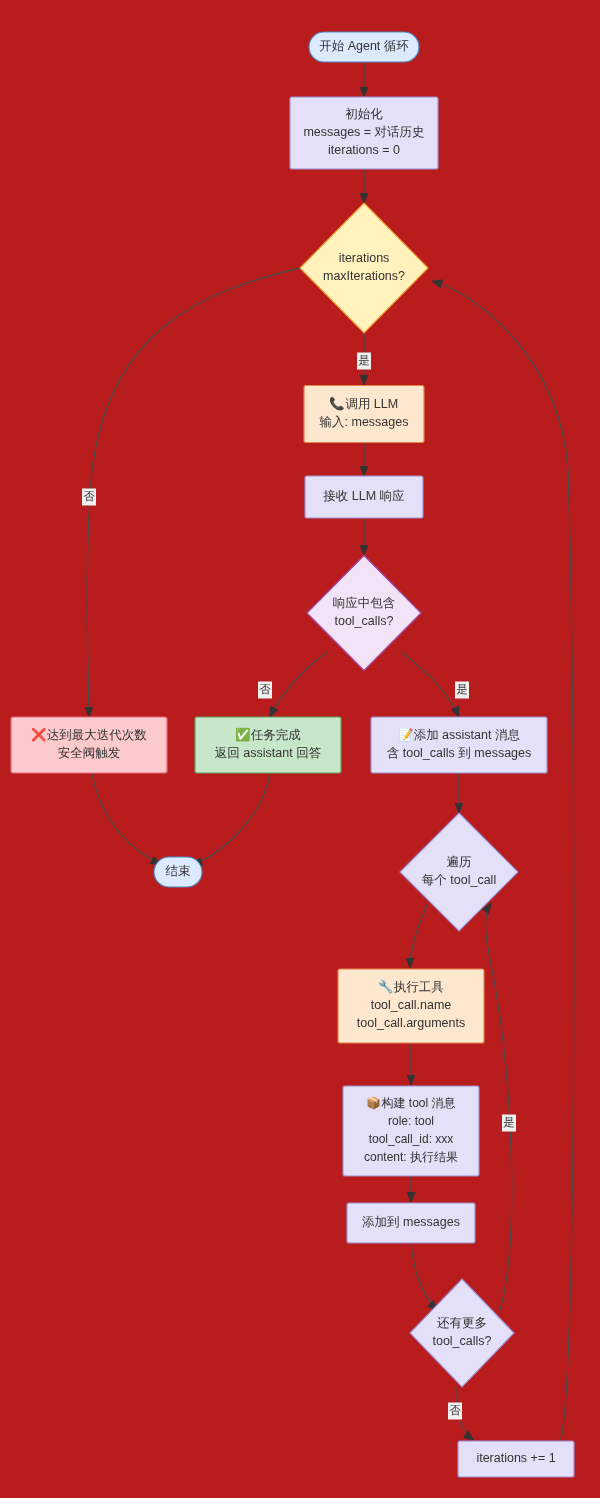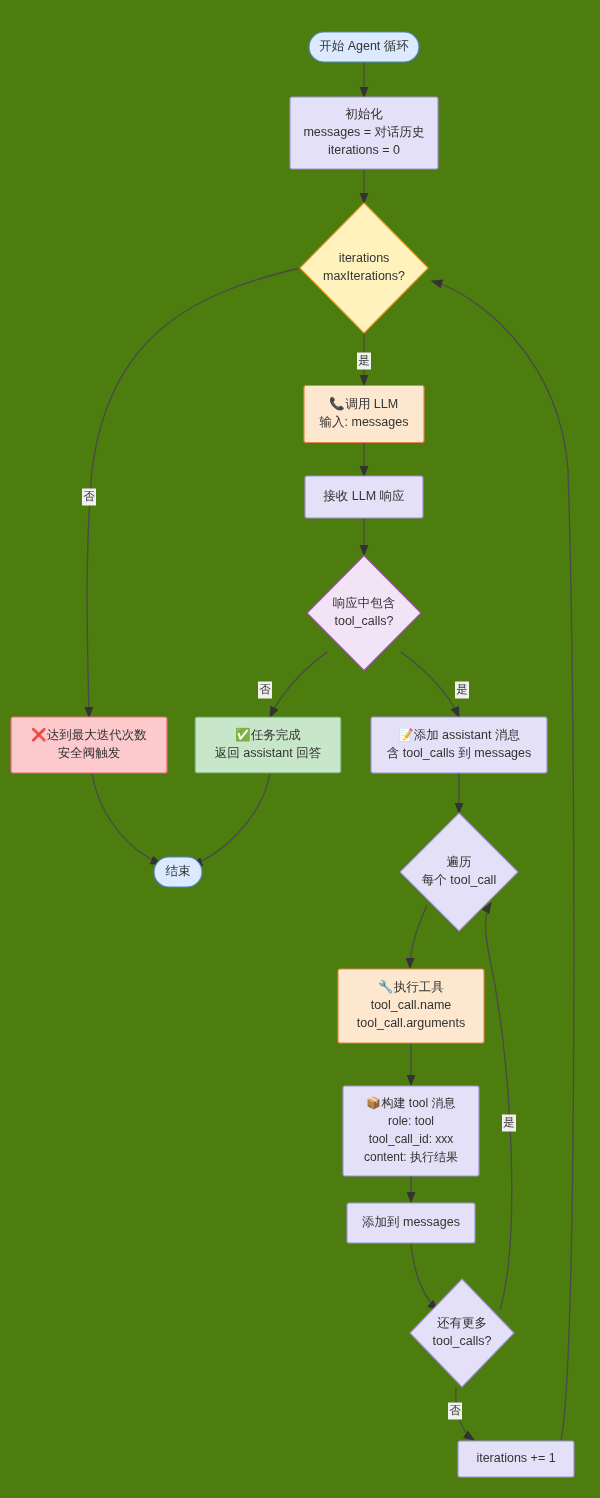--- a/index.html
+++ b/index.html
@@ -10,21 +10,21 @@
   body {
     width: 600px;
     height: 1498px;
     font-family: "Liberation Sans", "DejaVu Sans", sans-serif;
     overflow: hidden;
   }
   #flow-root {
     position: relative;
     width: 600px;
     height: 1498px;
-    background: #4d7c0f;
+    background: #b91c1c;
   }
   svg.flow-canvas {
     position: absolute;
     top: 0;
     left: 0;
     width: 600px;
     height: 1498px;
     display: block;
   }
   .node-text {

